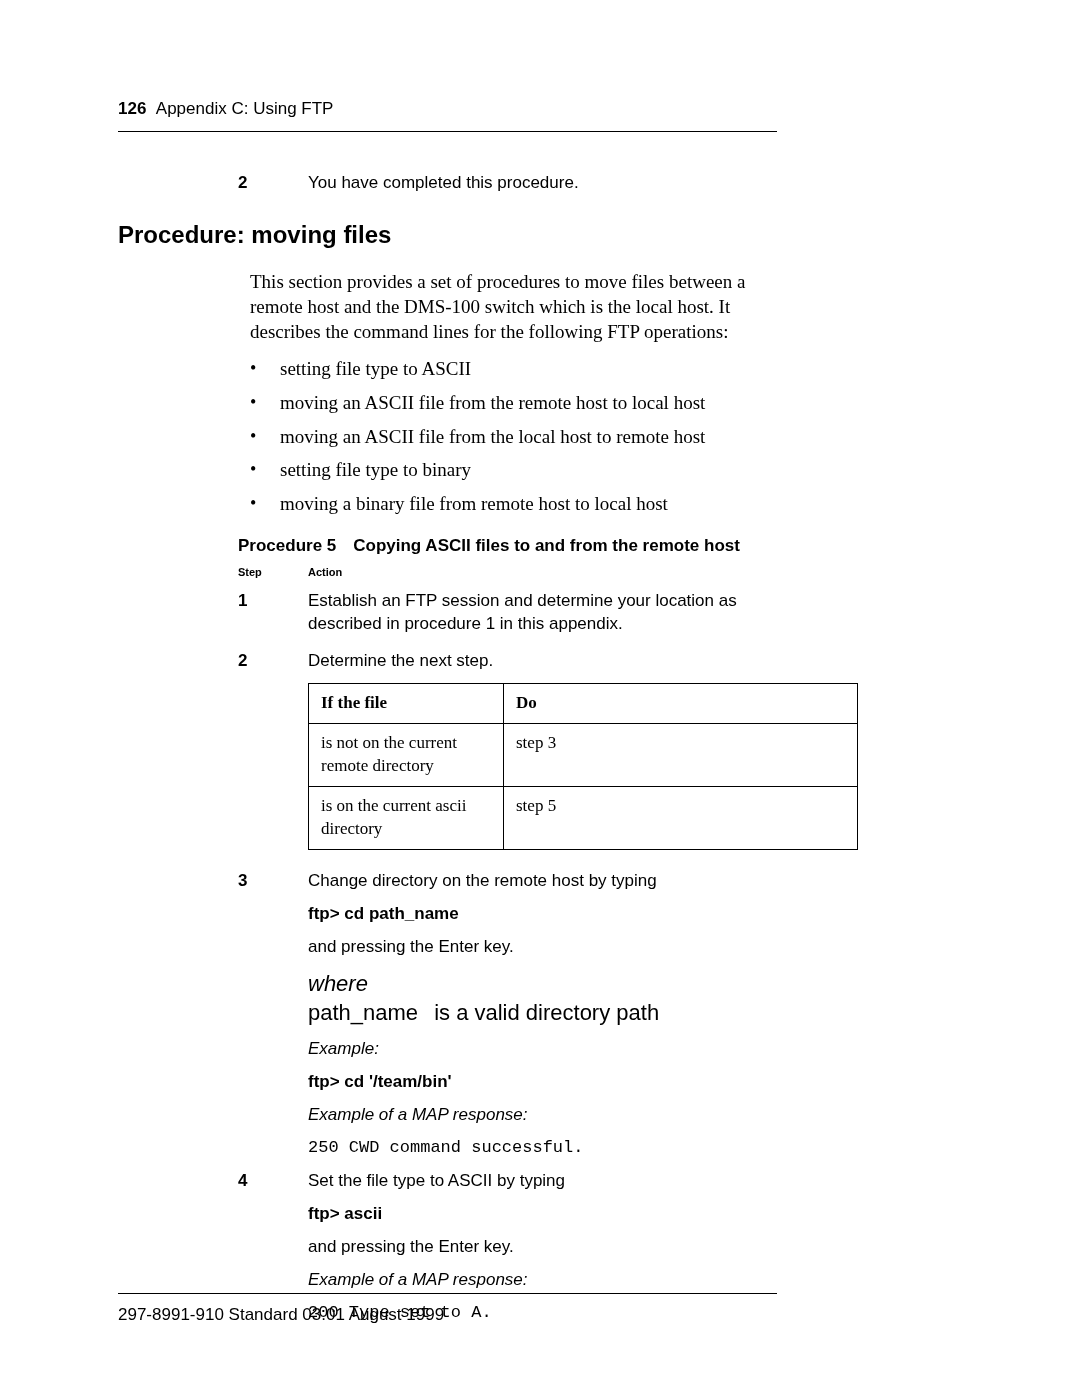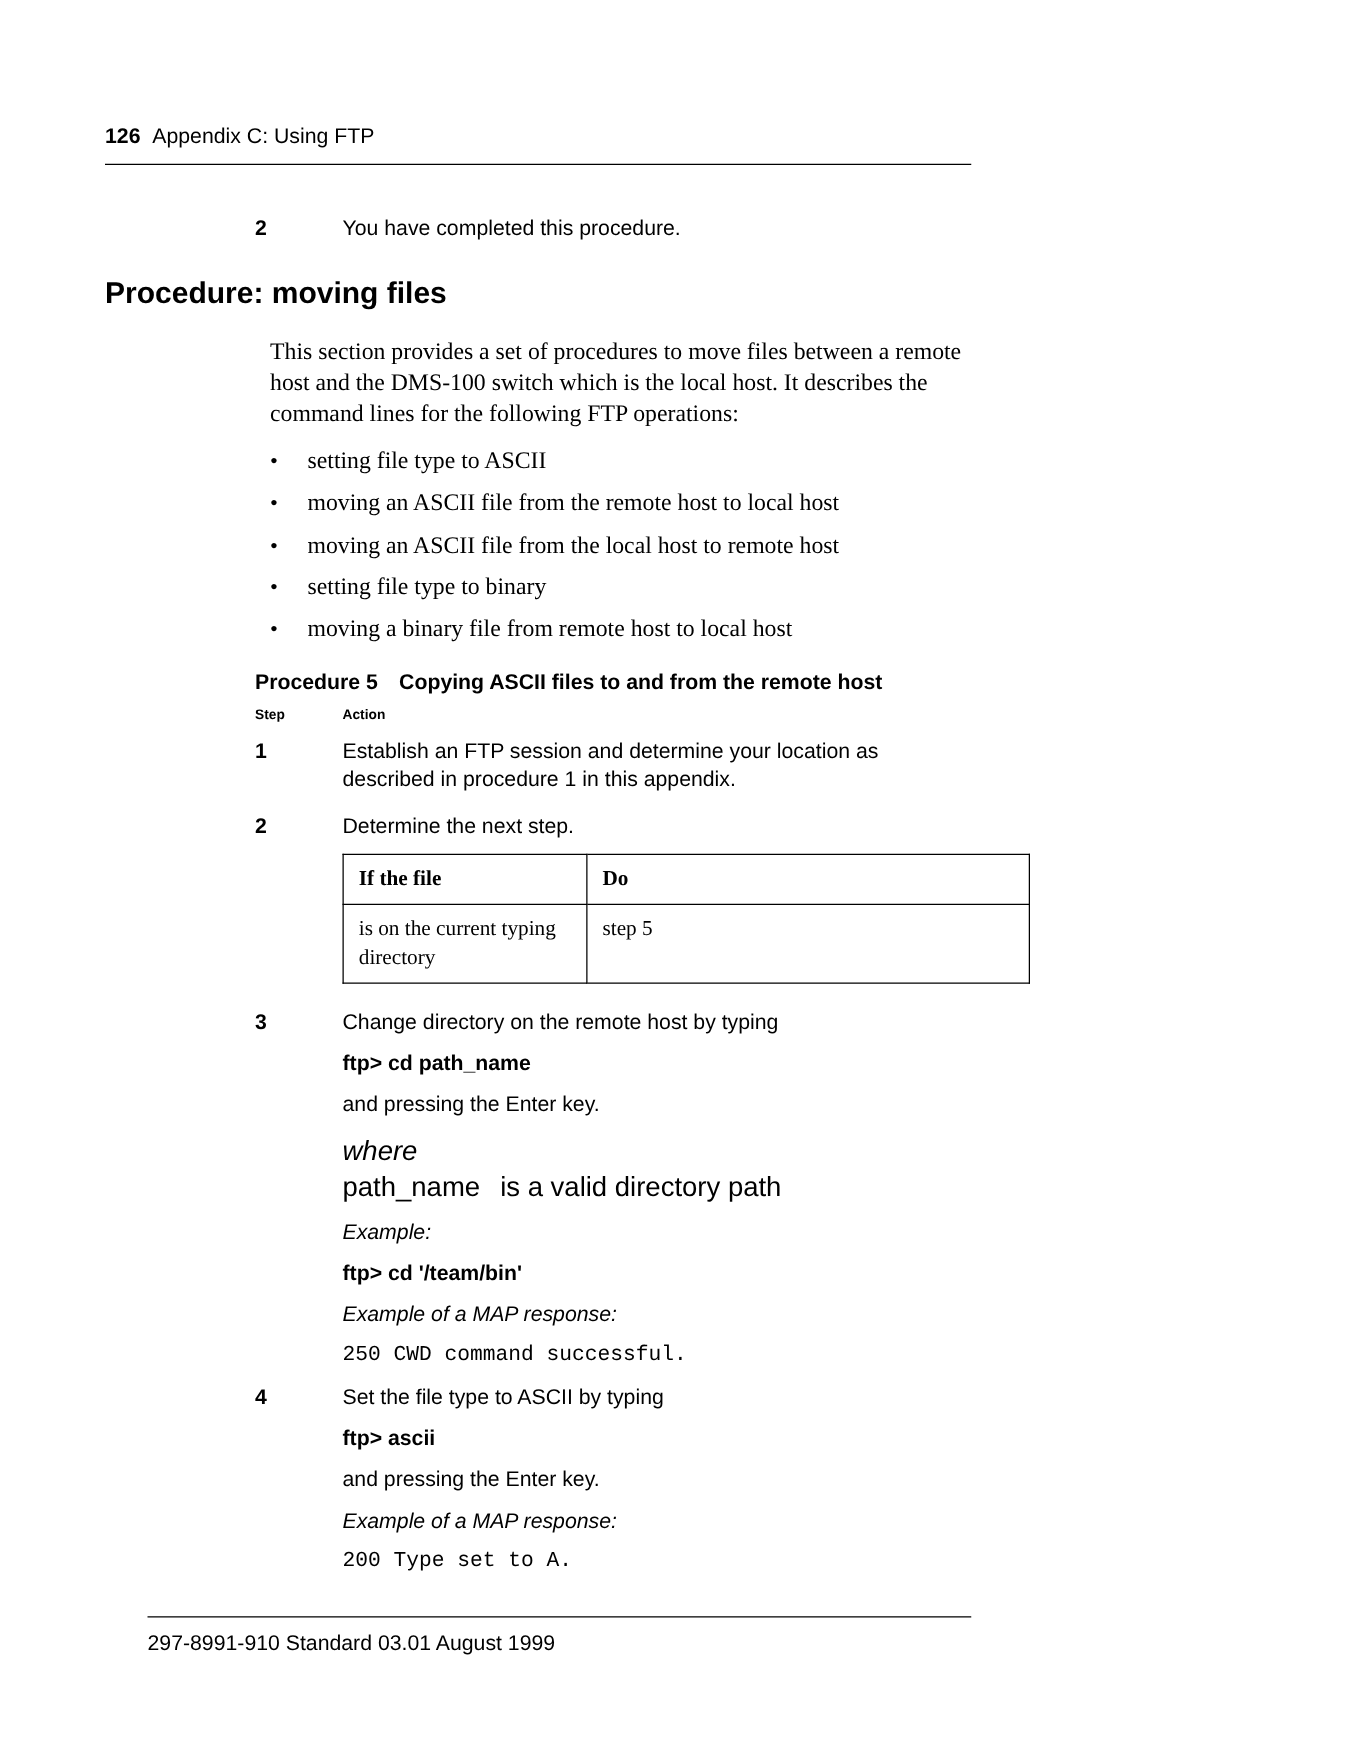--- a/index.html
+++ b/index.html
@@ -8,21 +8,21 @@
     background: #fff;
     color: #000;
     font-family: Arial, Helvetica, sans-serif;
     font-size: 18px;
     line-height: 1.35;
   }
   .page {
     width: 895px;
     min-height: 1397px;
     box-sizing: border-box;
-    padding: 98px 118px 60px 84px;
+    padding: 98px 118px 60px 118px;
     position: relative;
   }
   .running-head {
     font-size: 17px;
     padding-bottom: 10px;
     border-bottom: 1.5px solid #000;
     margin-bottom: 40px;
   }
   .running-head .pg {
     font-weight: bold;
@@ -185,21 +185,25 @@
     <div class="step-body">Determine the next step.</div>
   </div>
 
   <table class="decision">
     <tbody>
         <tr>
       <th class="col1">If the file</th>
       <th>Do</th>
     </tr>
     <tr>
-      <td>is on the current typing directory</td>
+      <td>is not on the current remote directory</td>
+      <td>step 3</td>
+    </tr>
+    <tr>
+      <td>is on the current ascii directory</td>
       <td>step 5</td>
     </tr>
   </tbody>
     </table>
 
   <div class="step-row" style="margin-bottom:10px;">
     <div class="step-num">3</div>
     <div class="step-body">Change directory on the remote host by typing</div>
   </div>
   <div class="sub cmd">ftp&gt; cd path_name</div>

